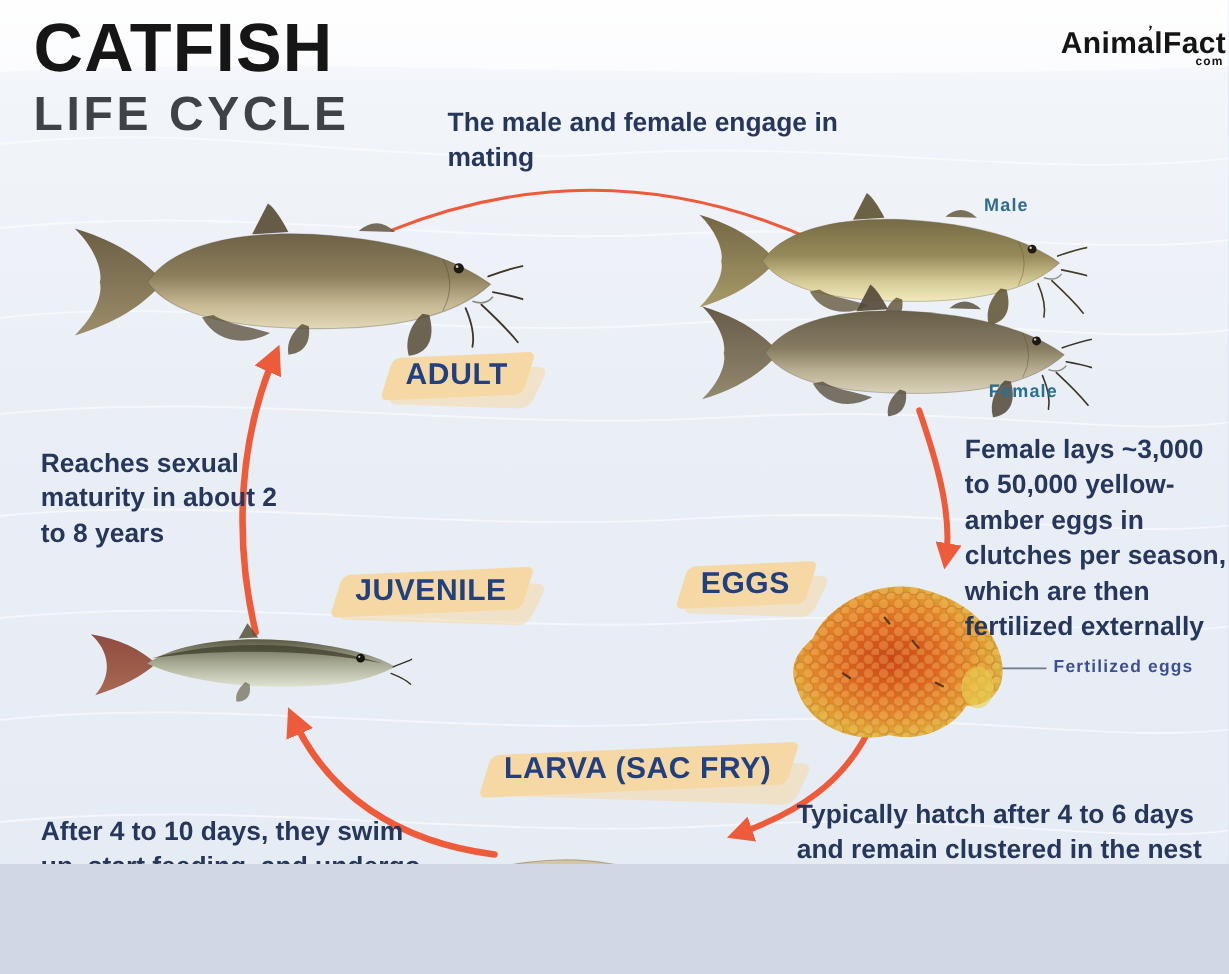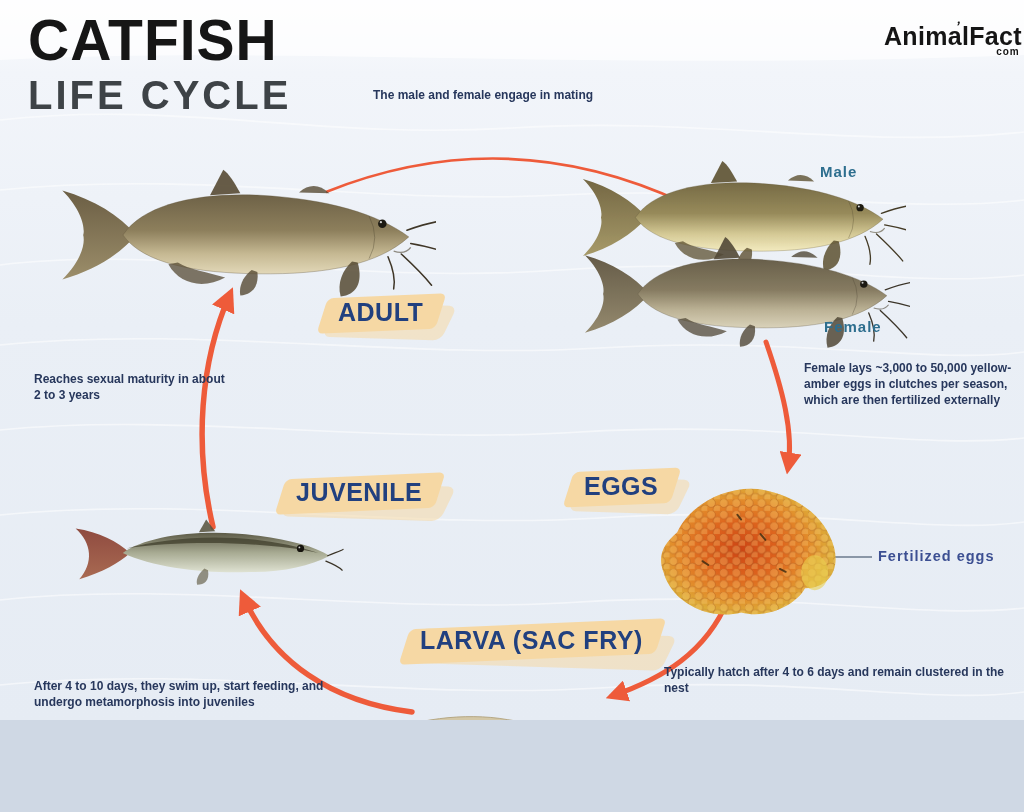--- a/index.html
+++ b/index.html
@@ -12,21 +12,21 @@
   svg{display:block;}
 
   
   .title1{font-size:57px;font-weight:bold;letter-spacing:1px;color:var(--color-title,#161616);line-height:1;}
   .title2{font-size:40px;font-weight:bold;letter-spacing:3px;color:var(--color-subtitle,#3e4347);line-height:1;margin-top:6px;}
   .logo{font-size:25px;font-weight:bold;color:#151515;letter-spacing:.3px;position:relative;}
   .logo-tld{position:absolute;right:2px;top:24px;font-size:10px;font-weight:bold;color:#151515;letter-spacing:1px;}
   .logo-mark{position:absolute;left:72px;top:-4px;font-size:14px;font-weight:bold;color:#151515;transform:rotate(14deg);}
 
   
-  .annotation{font-size:12px;font-weight:bold;color:var(--color-body,#27375c);line-height:1.34;}
+  .annotation{font-size:22px;font-weight:bold;color:var(--color-body,#27375c);line-height:1.34;}
   .sex-label{font-size:15px;font-weight:bold;letter-spacing:1px;color:var(--color-sex-label,#2d6e8e);}
   .pointer-label{font-size:14.5px;font-weight:bold;letter-spacing:1px;color:var(--color-pointer-label,#3c4f92);text-align:right;}
 
   
   .stage{font-size:25px;font-weight:bold;letter-spacing:.5px;color:var(--color-stage,#21407f);position:absolute;z-index:6;}
   .stage::before{
     content:"";position:absolute;z-index:-1;left:-16px;right:-18px;top:-2px;bottom:-4px;
     background:var(--color-highlight,#f6d8a4);border-radius:6px;
     transform:rotate(-2.5deg) skewX(-20deg);
   }
@@ -200,21 +200,21 @@
   <div class="abs annotation z5" style="left:373px;top:87px;width:330px;">The male and female engage in mating</div>
 
   <div class="abs sex-label z6" style="left:820px;top:163px;">Male</div>
   <div class="abs sex-label z6" style="left:824px;top:318px;">Female</div>
 
   <div class="stage" style="left:338px;top:298px;">ADULT</div>
   <div class="stage" style="left:296px;top:478px;">JUVENILE</div>
   <div class="stage" style="left:584px;top:472px;text-align:right;">EGGS</div>
   <div class="stage" style="left:420px;top:626px;">LARVA (SAC FRY)</div>
 
-  <div class="abs annotation z5" style="left:34px;top:371px;width:200px;">Reaches sexual maturity in about 2 to 3 years</div>
+  <div class="abs annotation z5" style="left:34px;top:371px;width:200px;">Reaches sexual maturity in about 2 to 8 years</div>
 
   <div class="abs annotation z5" style="left:804px;top:360px;width:220px;">Female lays ~3,000 to 50,000 yellow-amber eggs in clutches per season, which are then fertilized externally</div>
 
   <div class="abs pointer-label z6" style="left:878px;top:548px;">Fertilized eggs</div>
 
   <div class="abs annotation z5" style="left:664px;top:664px;width:340px;">Typically hatch after 4 to 6 days and remain clustered in the nest</div>
 
   <div class="abs annotation z5" style="left:34px;top:678px;width:320px;">After 4 to 10 days, they swim up, start feeding, and undergo metamorphosis into juveniles</div>
 
   <div class="abs pointer-label z6" style="left:498px;top:766px;">Yolk sac</div>

